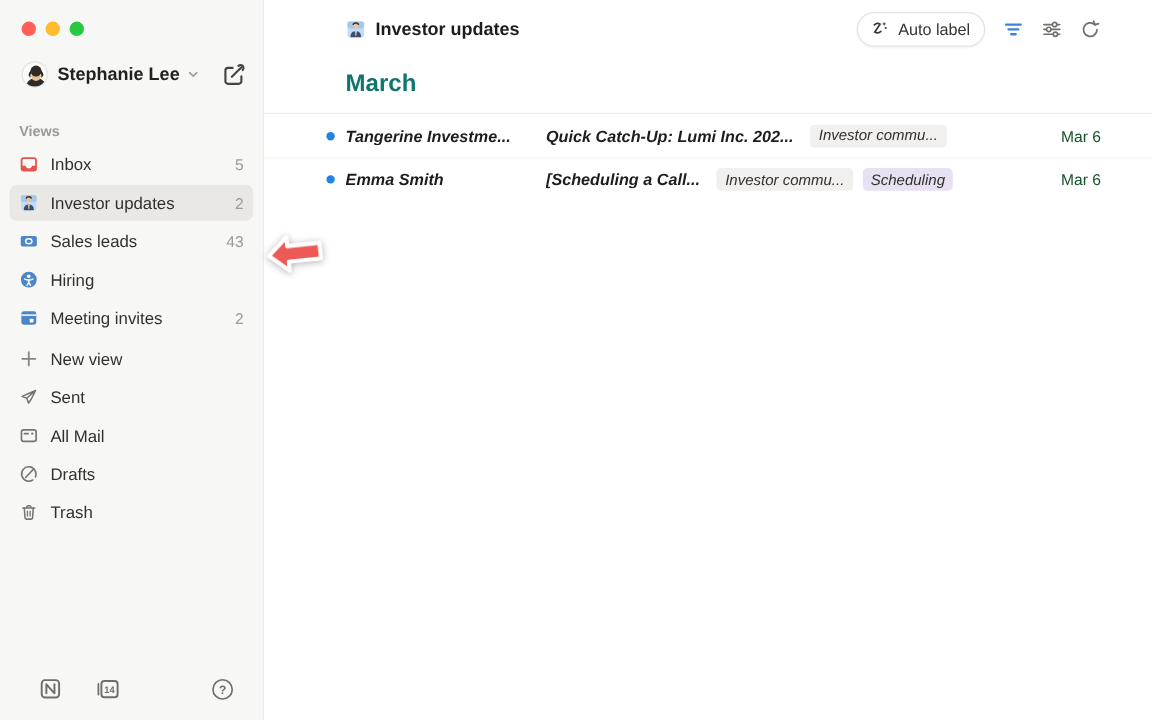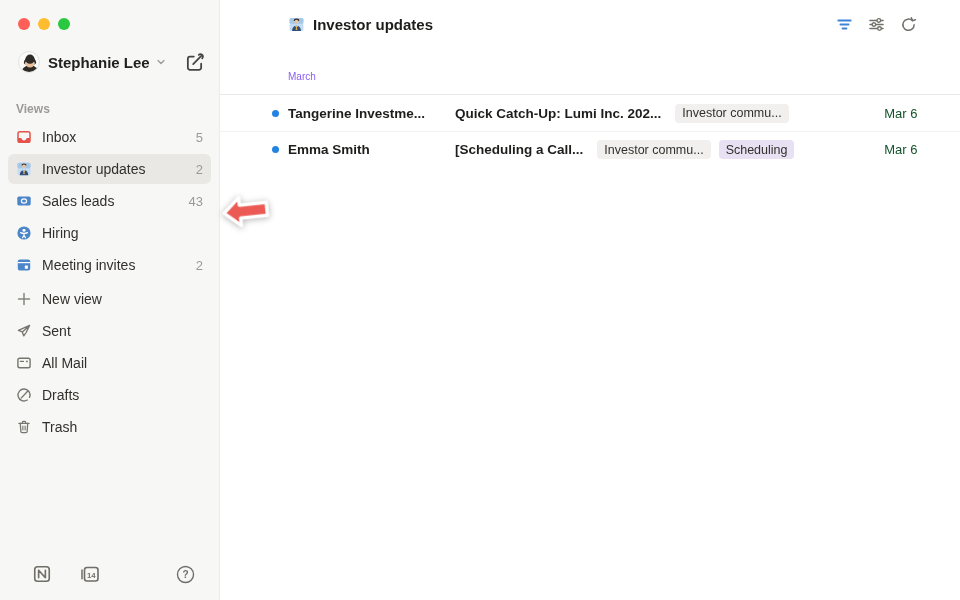--- a/index.html
+++ b/index.html
@@ -76,30 +76,30 @@
     background:#fff; border:1px solid #e5e4e2; border-radius:15px;
     box-shadow:0 1px 2px rgba(0,0,0,0.05); cursor:pointer;
   }
   .auto-label-text { font-size:13.5px; font-weight:500; color:#37352f; white-space:nowrap; }
   .tool-icon { width:17px; height:17px; display:flex; cursor:pointer; }
 
   .group-header {
     height:47px; display:flex; align-items:flex-end; padding:0 50px 12px 68px;
     border-bottom:1px solid #ebeae8; flex:none;
   }
-  .group-title { font-size:10px; font-weight:400; color:#8b5cf6; }
+  .group-title { font-size:20px; font-weight:700; color:#0f766e; }
 
   .email-list { flex:none; }
   .email-row {
     height:36px; display:flex; align-items:center;
     padding-left:52px; padding-right:50px; cursor:pointer;
   }
   .email-row + .email-row { border-top:1px solid #f3f2f0; }
   .unread-dot { width:7px; height:7px; border-radius:50%; background:#2383e2; flex:none; margin-right:9px; }
-  .email-inner { flex:1; min-width:0; display:flex; align-items:center; margin-right:85px; }
+  .email-inner { flex:1; min-width:0; display:flex; align-items:center; margin-right:85px;font-style:italic; }
   .email-sender {
     width:155px; flex:none; font-size:13.5px; font-weight:700; color:#1d1d1b;
     white-space:nowrap; overflow:hidden; margin-right:12px;
   }
   .email-subject {
     flex:0 1 auto; min-width:0; font-size:13.5px; font-weight:600; color:#1d1d1b;
     white-space:nowrap; overflow:hidden;
   }
   .email-labels { display:flex; gap:8px; flex:none; margin-left:14px; }
   .email-tag {
@@ -305,20 +305,28 @@
           <path d="M5.4,4.6 a2.6,2.2 0 0 1 5.2,0 Z" fill="#3b3129"></path>
           <circle cx="8" cy="5.4" r="1.8" fill="#edc39a"></circle>
           <path d="M3.8,14.2 c0,-3.2 1.6,-5 4.2,-5 s4.2,1.8 4.2,5 Z" fill="#2f4e7d"></path>
           <path d="M6.8,9.4 h2.4 l-1.2,2.2 Z" fill="#ffffff"></path>
           <path d="M7.6,9.7 h.8 l.35,2.7 -.75,1.1 -.75,-1.1 Z" fill="#e7a33c"></path>
         </svg>
       </span>
       <span class="main-title">Investor updates</span>
 
       <div class="toolbar">
+        <div class="auto-label-btn">
+          <svg width="16" height="16" viewBox="0 0 16 16">
+            <path d="M3.6,4.8 c1.4,-1.3 3.3,-1.5 4.8,-.7 L4,10.7 c1.6,.9 3.7,.7 5.1,-.5" fill="none" stroke="#37352f" stroke-width="1.4" stroke-linecap="round"></path>
+            <path d="M11.8,2.2 l.45,1.25 1.25,.45 -1.25,.45 -.45,1.25 -.45,-1.25 -1.25,-.45 1.25,-.45 Z" fill="#37352f"></path>
+            <circle cx="13.1" cy="7.3" r="0.85" fill="#37352f"></circle>
+          </svg>
+          <span class="auto-label-text">Auto label</span>
+        </div>
         <span class="tool-icon">
           <svg width="17" height="17" viewBox="0 0 16 16">
             <path d="M2.2,4.2 H13.8 M4.2,8 H11.8 M6.2,11.8 H9.8" stroke="#3d82d9" stroke-width="1.8" stroke-linecap="round"></path>
           </svg>
         </span>
         <span class="tool-icon">
           <svg width="17" height="17" viewBox="0 0 16 16">
             <path d="M1.8,4.2 H14.2 M1.8,8 H14.2 M1.8,11.8 H14.2" stroke="#71706a" stroke-width="1.3" stroke-linecap="round"></path>
             <circle cx="10.2" cy="4.2" r="1.7" fill="#ffffff" stroke="#71706a" stroke-width="1.3"></circle>
             <circle cx="5.6" cy="8" r="1.7" fill="#ffffff" stroke="#71706a" stroke-width="1.3"></circle>

